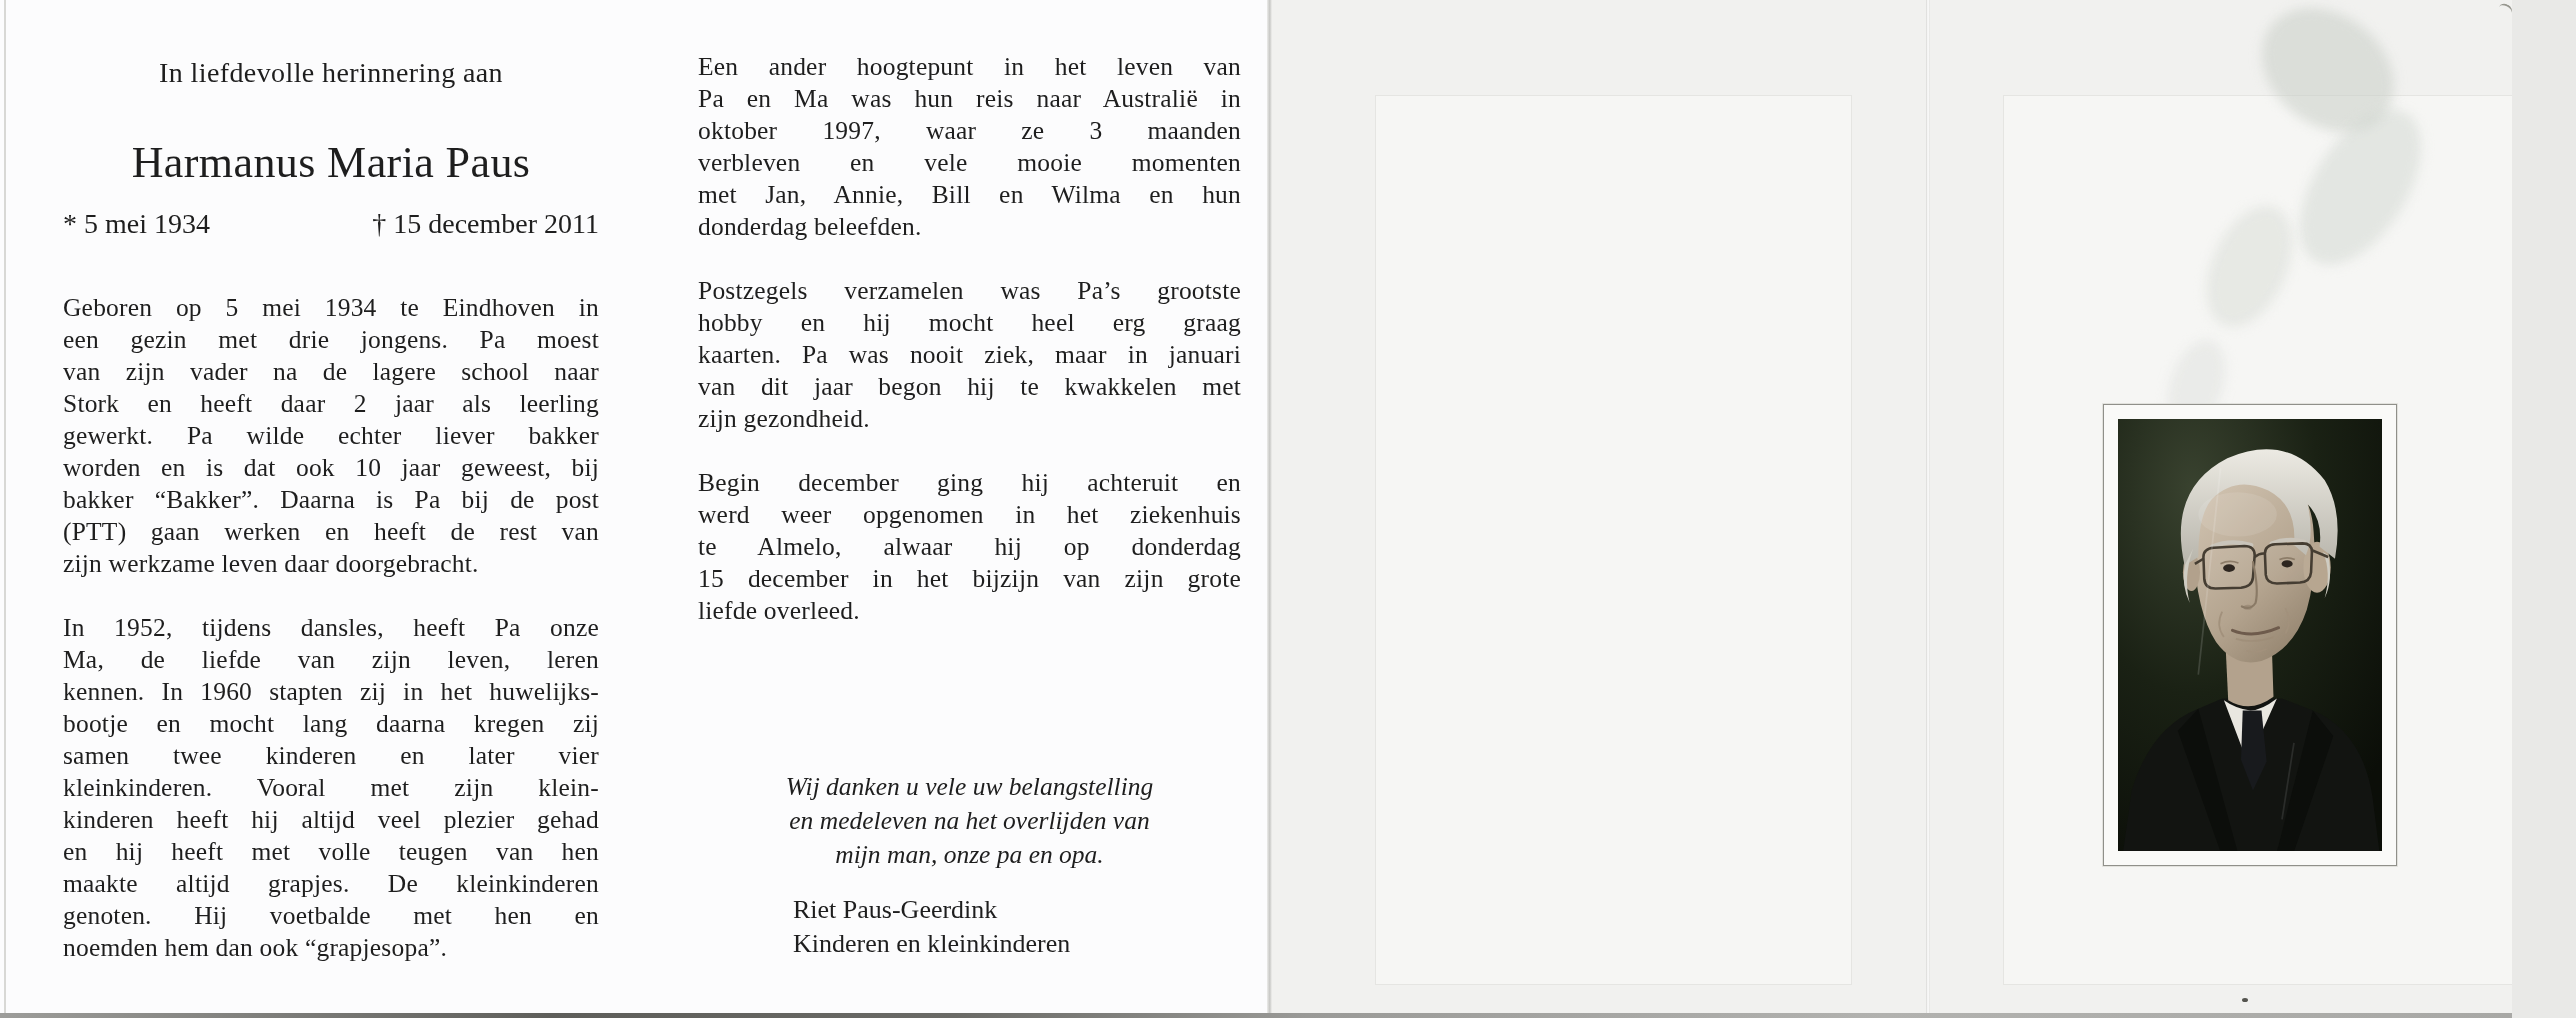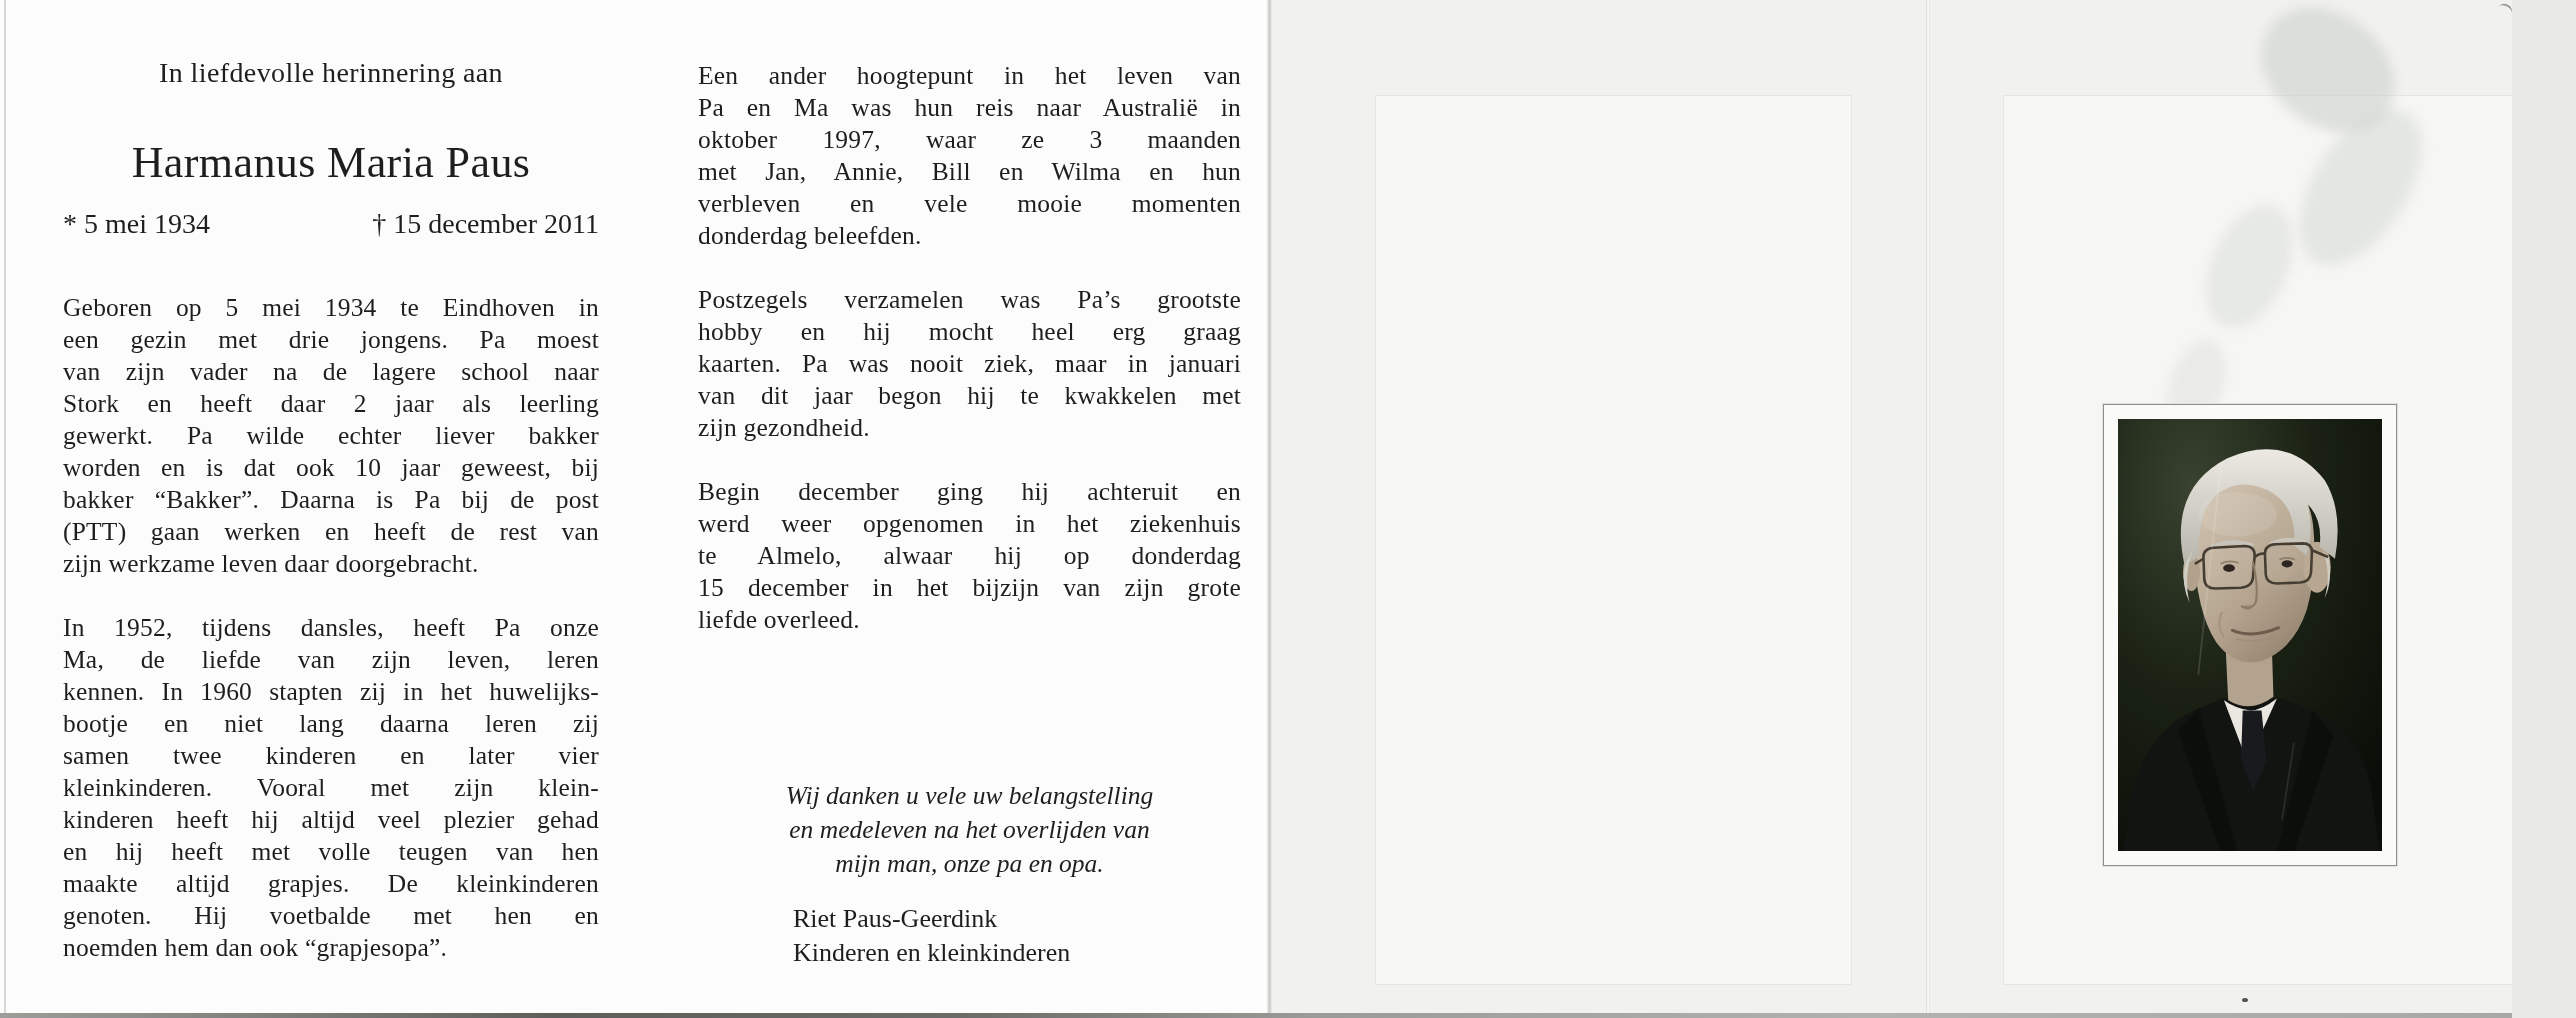--- a/index.html
+++ b/index.html
@@ -16,21 +16,21 @@
   .col1{left:63px;top:56px;width:536px;}
   .col2{left:698px;top:51px;width:543px;}
 
   .header{font-size:28px;line-height:34px;letter-spacing:0.4px;text-align:center;}
   .name{font-size:44px;line-height:49px;font-weight:400;letter-spacing:0.4px;text-align:center;margin:48px 0 0;}
   .dates{margin-top:20px;display:flex;justify-content:space-between;font-size:28px;line-height:34px;}
 
   .para{font-size:25.5px;line-height:32px;letter-spacing:0.2px;}
   .p-bio1{margin-top:51px;}
   .p-bio2{margin-top:32px;}
-  .col2 .para{margin-top:9px;}
+  .col2 .para{margin-top:0;}
   .col2 .para + .para{margin-top:32px;}
 
   .ln{text-align:justify;text-align-last:justify;}
   .ln.last{text-align-last:left;}
 
   .ack{margin-top:143px;font-style:italic;font-size:25.5px;line-height:34px;}
   .ack .ln,.ack .ln.last{text-align-last:center;}
   .sig{margin-top:21px;font-size:26px;line-height:34px;padding-left:95px;}
   .sig .ln,.sig .ln.last{text-align-last:left;}
 
@@ -81,38 +81,38 @@
           <div class="ln">gewerkt. Pa wilde echter liever bakker</div>
           <div class="ln">worden en is dat ook 10 jaar geweest, bij</div>
           <div class="ln">bakker “Bakker”. Daarna is Pa bij de post</div>
           <div class="ln">(PTT) gaan werken en heeft de rest van</div>
           <div class="ln last">zijn werkzame leven daar doorgebracht.</div>
         </div>
       <div class="para p-bio2">
           <div class="ln">In 1952, tijdens dansles, heeft Pa onze</div>
           <div class="ln">Ma, de liefde van zijn leven, leren</div>
           <div class="ln">kennen. In 1960 stapten zij in het huwelijks-</div>
-          <div class="ln">bootje en niet lang daarna leren zij</div>
+          <div class="ln">bootje en mocht lang daarna kregen zij</div>
           <div class="ln">samen twee kinderen en later vier</div>
           <div class="ln">kleinkinderen. Vooral met zijn klein-</div>
           <div class="ln">kinderen heeft hij altijd veel plezier gehad</div>
           <div class="ln">en hij heeft met volle teugen van hen</div>
           <div class="ln">maakte altijd grapjes. De kleinkinderen</div>
           <div class="ln">genoten. Hij voetbalde met hen en</div>
           <div class="ln last">noemden hem dan ook “grapjesopa”.</div>
         </div>
     </div>
 
     <div class="col col2">
       <div class="para">
           <div class="ln">Een ander hoogtepunt in het leven van</div>
           <div class="ln">Pa en Ma was hun reis naar Australië in</div>
           <div class="ln">oktober 1997, waar ze 3 maanden</div>
+          <div class="ln">verbleven en vele mooie momenten</div>
           <div class="ln">met Jan, Annie, Bill en Wilma en hun</div>
-          <div class="ln">verbleven en vele mooie momenten</div>
           <div class="ln last">donderdag beleefden.</div>
         </div>
       <div class="para">
           <div class="ln">Postzegels verzamelen was Pa’s grootste</div>
           <div class="ln">hobby en hij mocht heel erg graag</div>
           <div class="ln">kaarten. Pa was nooit ziek, maar in januari</div>
           <div class="ln">van dit jaar begon hij te kwakkelen met</div>
           <div class="ln last">zijn gezondheid.</div>
         </div>
       <div class="para">

